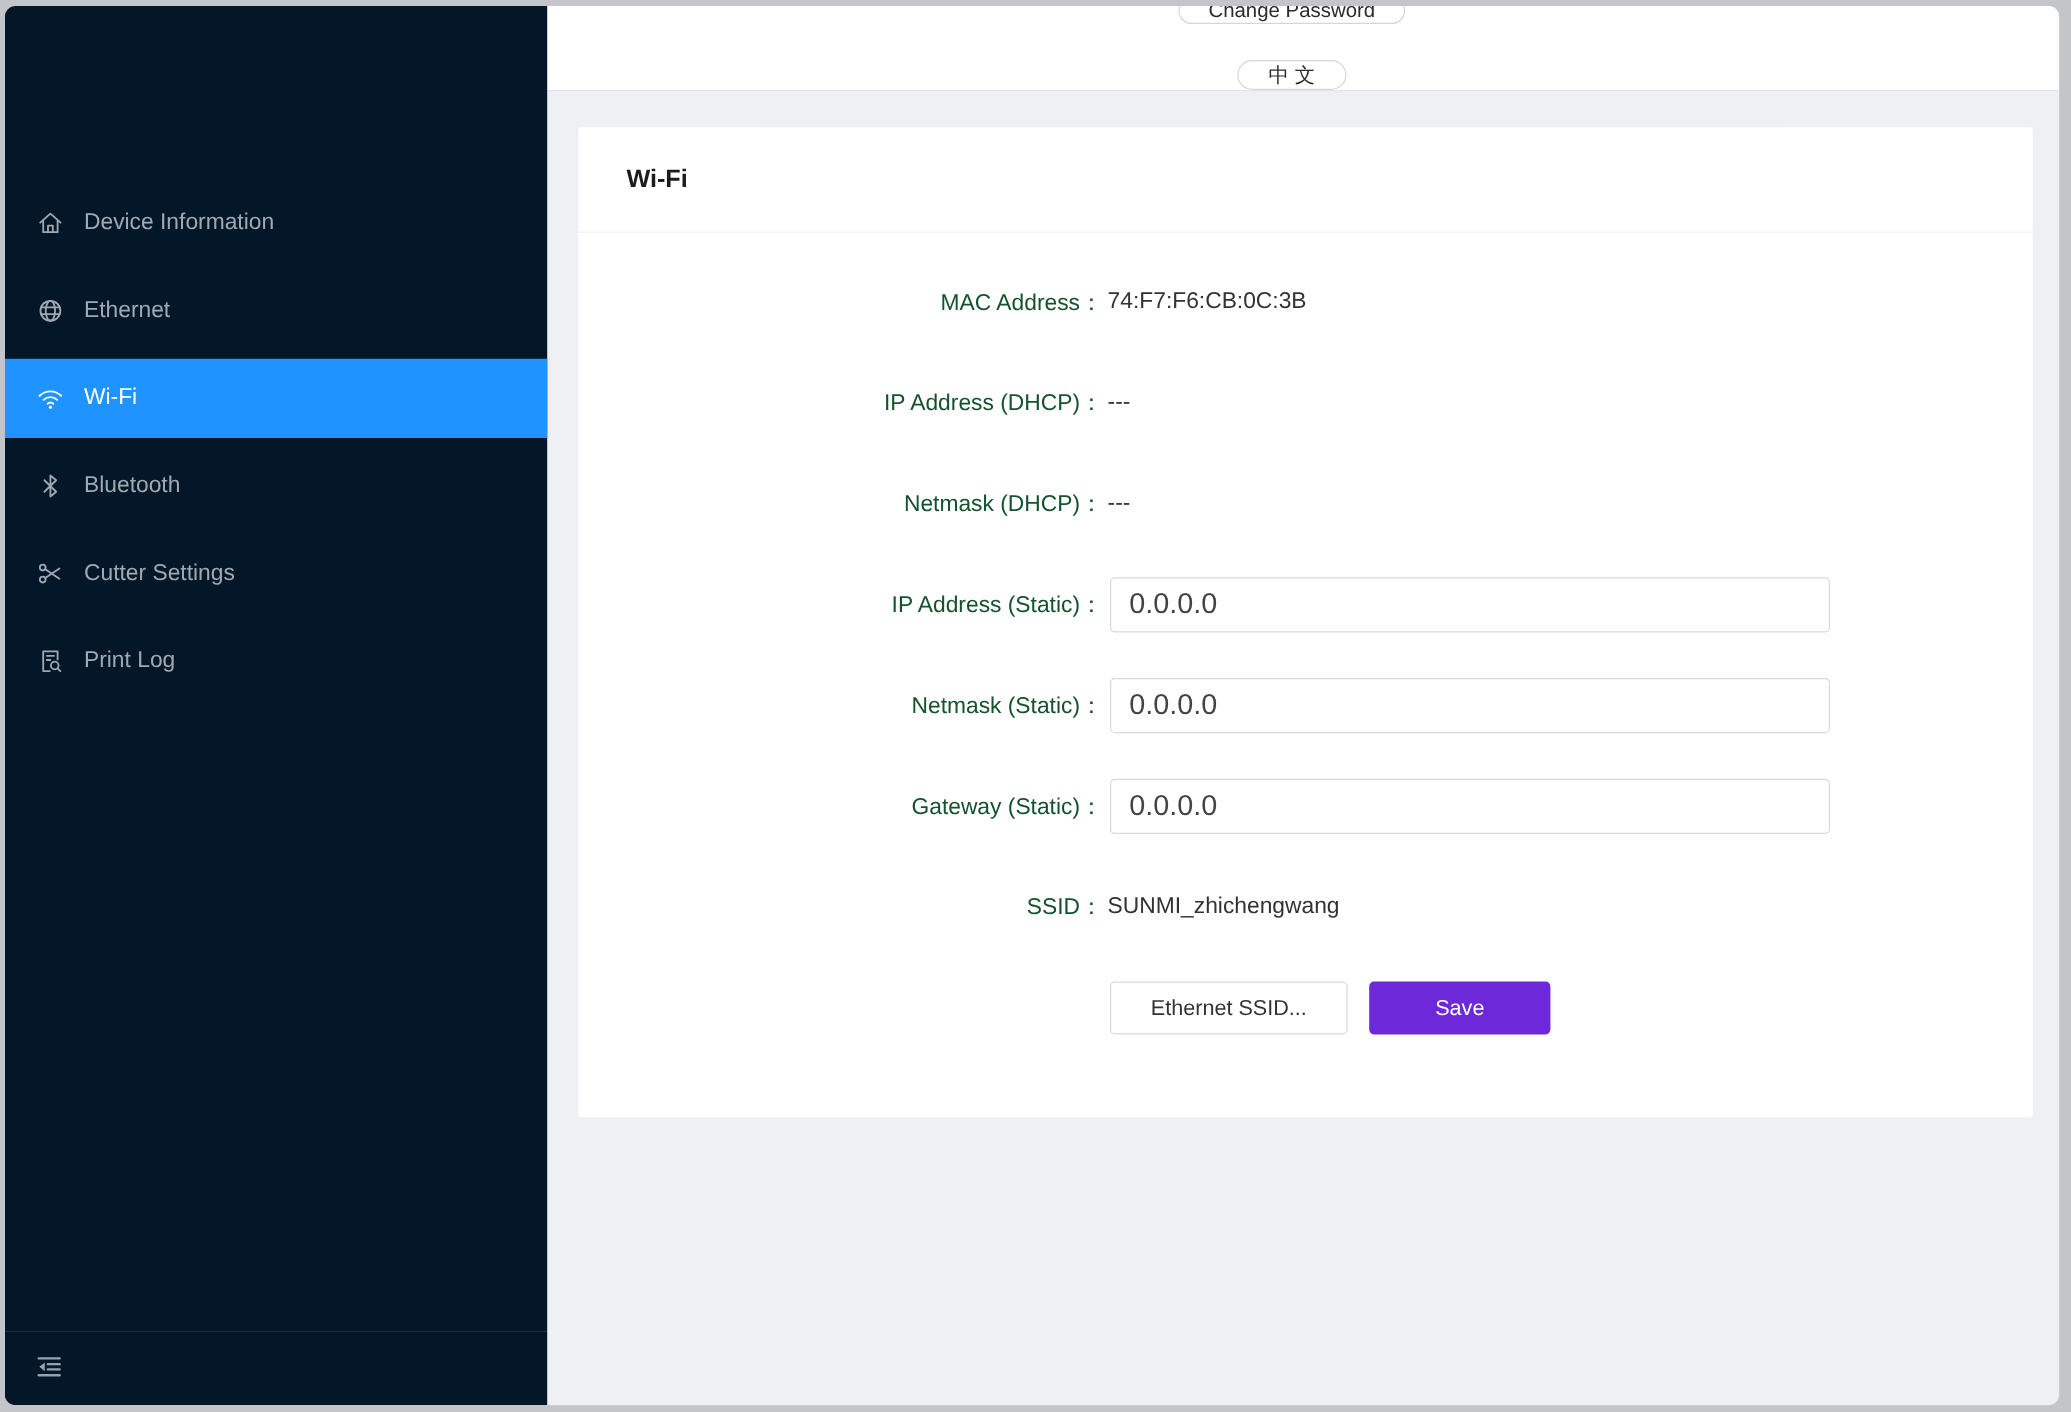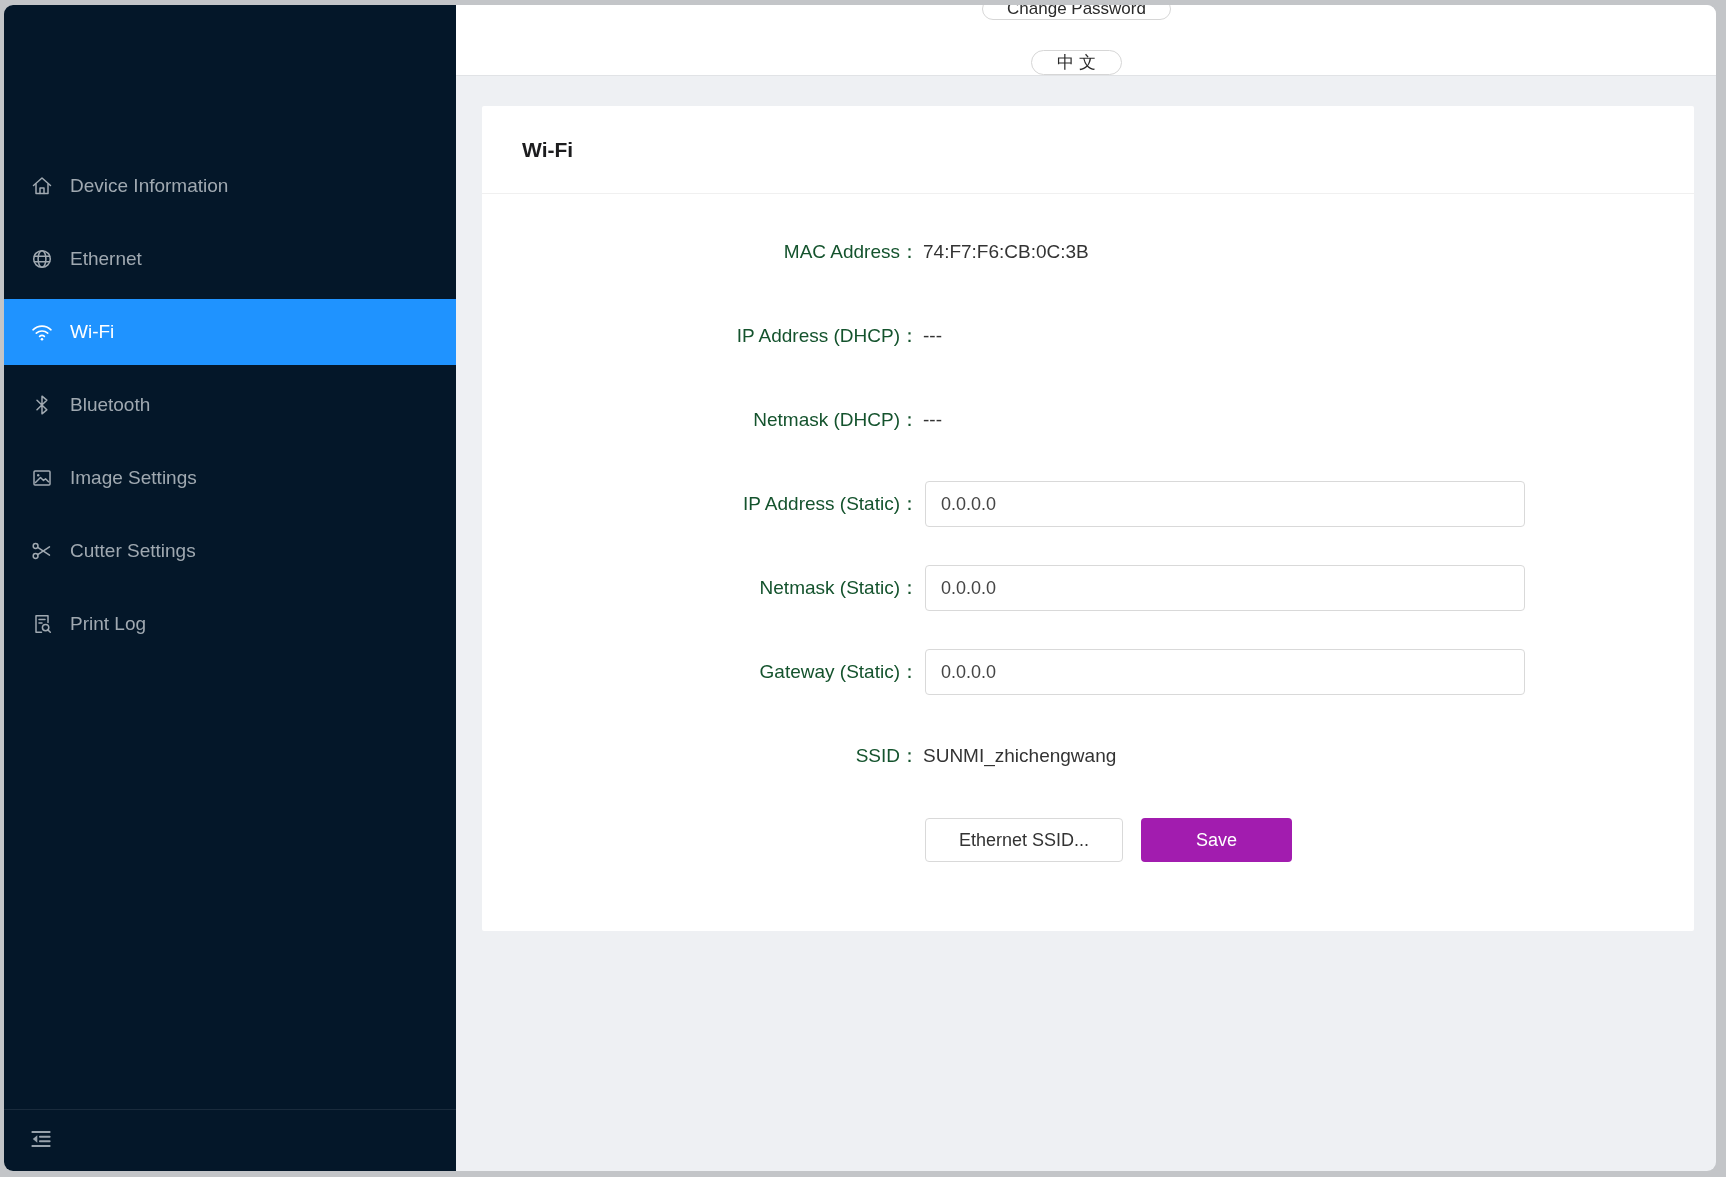--- a/index.html
+++ b/index.html
@@ -83,35 +83,35 @@
   .form-row {
     height:46px; margin-bottom:38px;
     display:flex; align-items:center;
     font-size:19px; color:#3a3a3a;
   }
   .f-label { width:437px; text-align:right; flex-shrink:0; color:#14532d; }
   .f-value { margin-left:4px; color:#333333; }
   .f-input {
     margin-left:6px; width:600px; height:46px;
     border:1px solid #d9d9d9; border-radius:4px;
-    font-size:18px; color:#444444; padding:0 15px;
+    font-size:24px; color:#444444; padding:0 15px;
     font-family:inherit; outline:none; background:#fff;
   }
   .btn-row { padding-left:443px; gap:18px; margin-bottom:0; }
   .btn {
     height:44px; border-radius:4px; font-size:18px;
     font-family:inherit; cursor:pointer;
     display:flex; align-items:center; justify-content:center;
   }
   .btn.ghost {
     background:#ffffff; border:1px solid #d9d9d9; color:#333333;
     min-width:198px; padding:0 18px;
   }
   .btn.primary {
-    background:#a21caf; border:none; color:#ffffff;
+    background:#6d28d9; border:none; color:#ffffff;
     min-width:151px;
   }
 </style>
 </head>
 <body>
 
 <div class="app">
 
   <aside class="sidebar">
     <nav class="menu">
@@ -154,30 +154,20 @@
       <div class="menu-item">
         <span class="mi-icon">
           <svg width="24" height="24" viewBox="0 0 24 24" fill="none" stroke="currentColor" stroke-width="1.5" stroke-linecap="round" stroke-linejoin="round">
             <path d="M7 7.2 L16.8 16.8 L12 20.8 L12 3.2 L16.8 7.2 L7 16.8"></path>
           </svg>
         </span>
         <span class="mi-label">Bluetooth</span>
       </div>
 
 
-      <div class="menu-item">
-        <span class="mi-icon">
-          <svg width="24" height="24" viewBox="0 0 24 24" fill="none" stroke="currentColor" stroke-width="1.5" stroke-linecap="round" stroke-linejoin="round">
-            <rect x="4" y="5" width="16" height="14" rx="1"></rect>
-            <circle cx="8.2" cy="9.2" r="1.2" fill="currentColor" stroke="none"></circle>
-            <path d="M5.5 16.5 L10.5 11.5 L13.5 14.5 L15.5 12.8 L18.5 15.8"></path>
-          </svg>
-        </span>
-        <span class="mi-label">Image Settings</span>
-      </div>
 
       <div class="menu-item">
         <span class="mi-icon">
           <svg width="24" height="24" viewBox="0 0 24 24" fill="none" stroke="currentColor" stroke-width="1.5" stroke-linecap="round" stroke-linejoin="round">
             <circle cx="5.6" cy="7" r="2.4"></circle>
             <circle cx="5.6" cy="17" r="2.4"></circle>
             <path d="M7.7 8.3 L19.5 16.2"></path>
             <path d="M7.7 15.7 L19.5 7.8"></path>
           </svg>
         </span>

